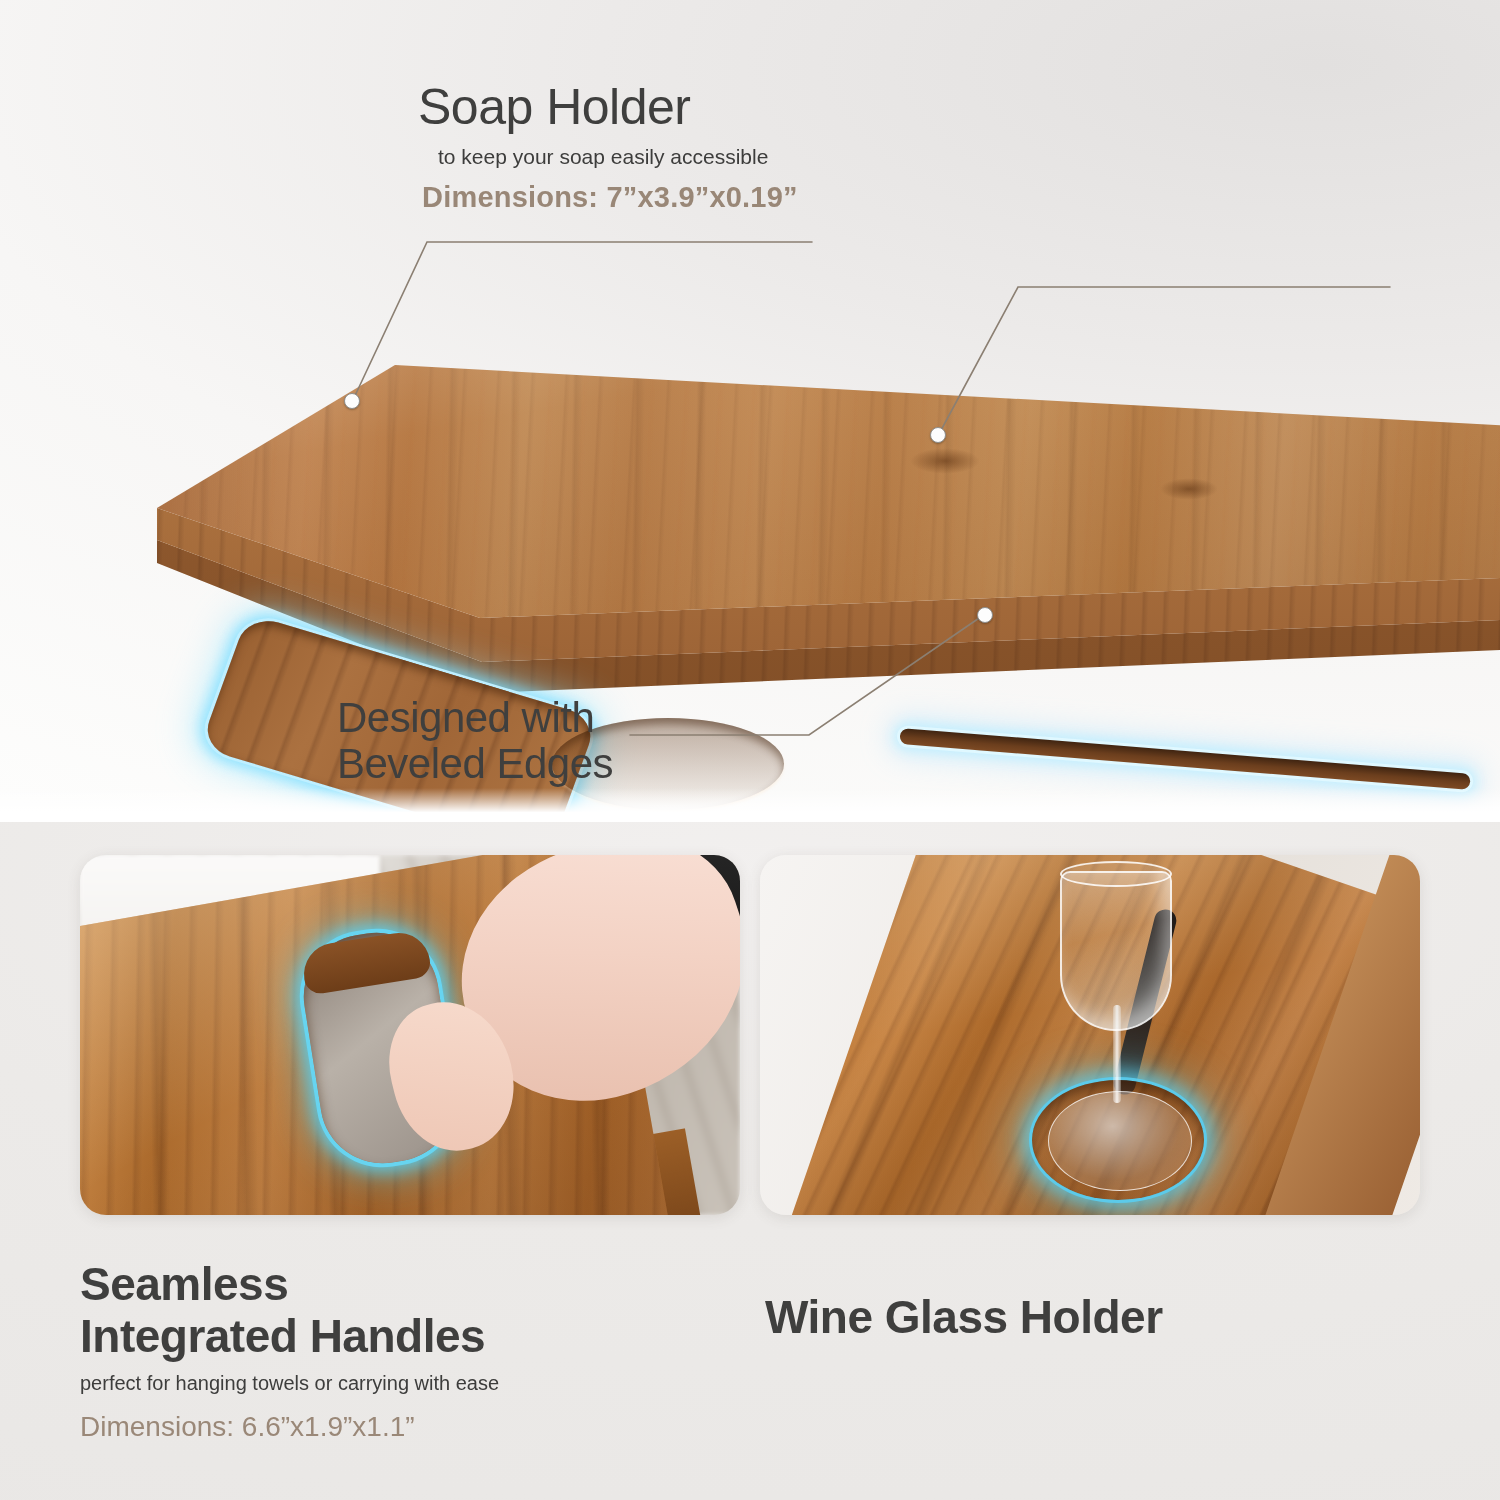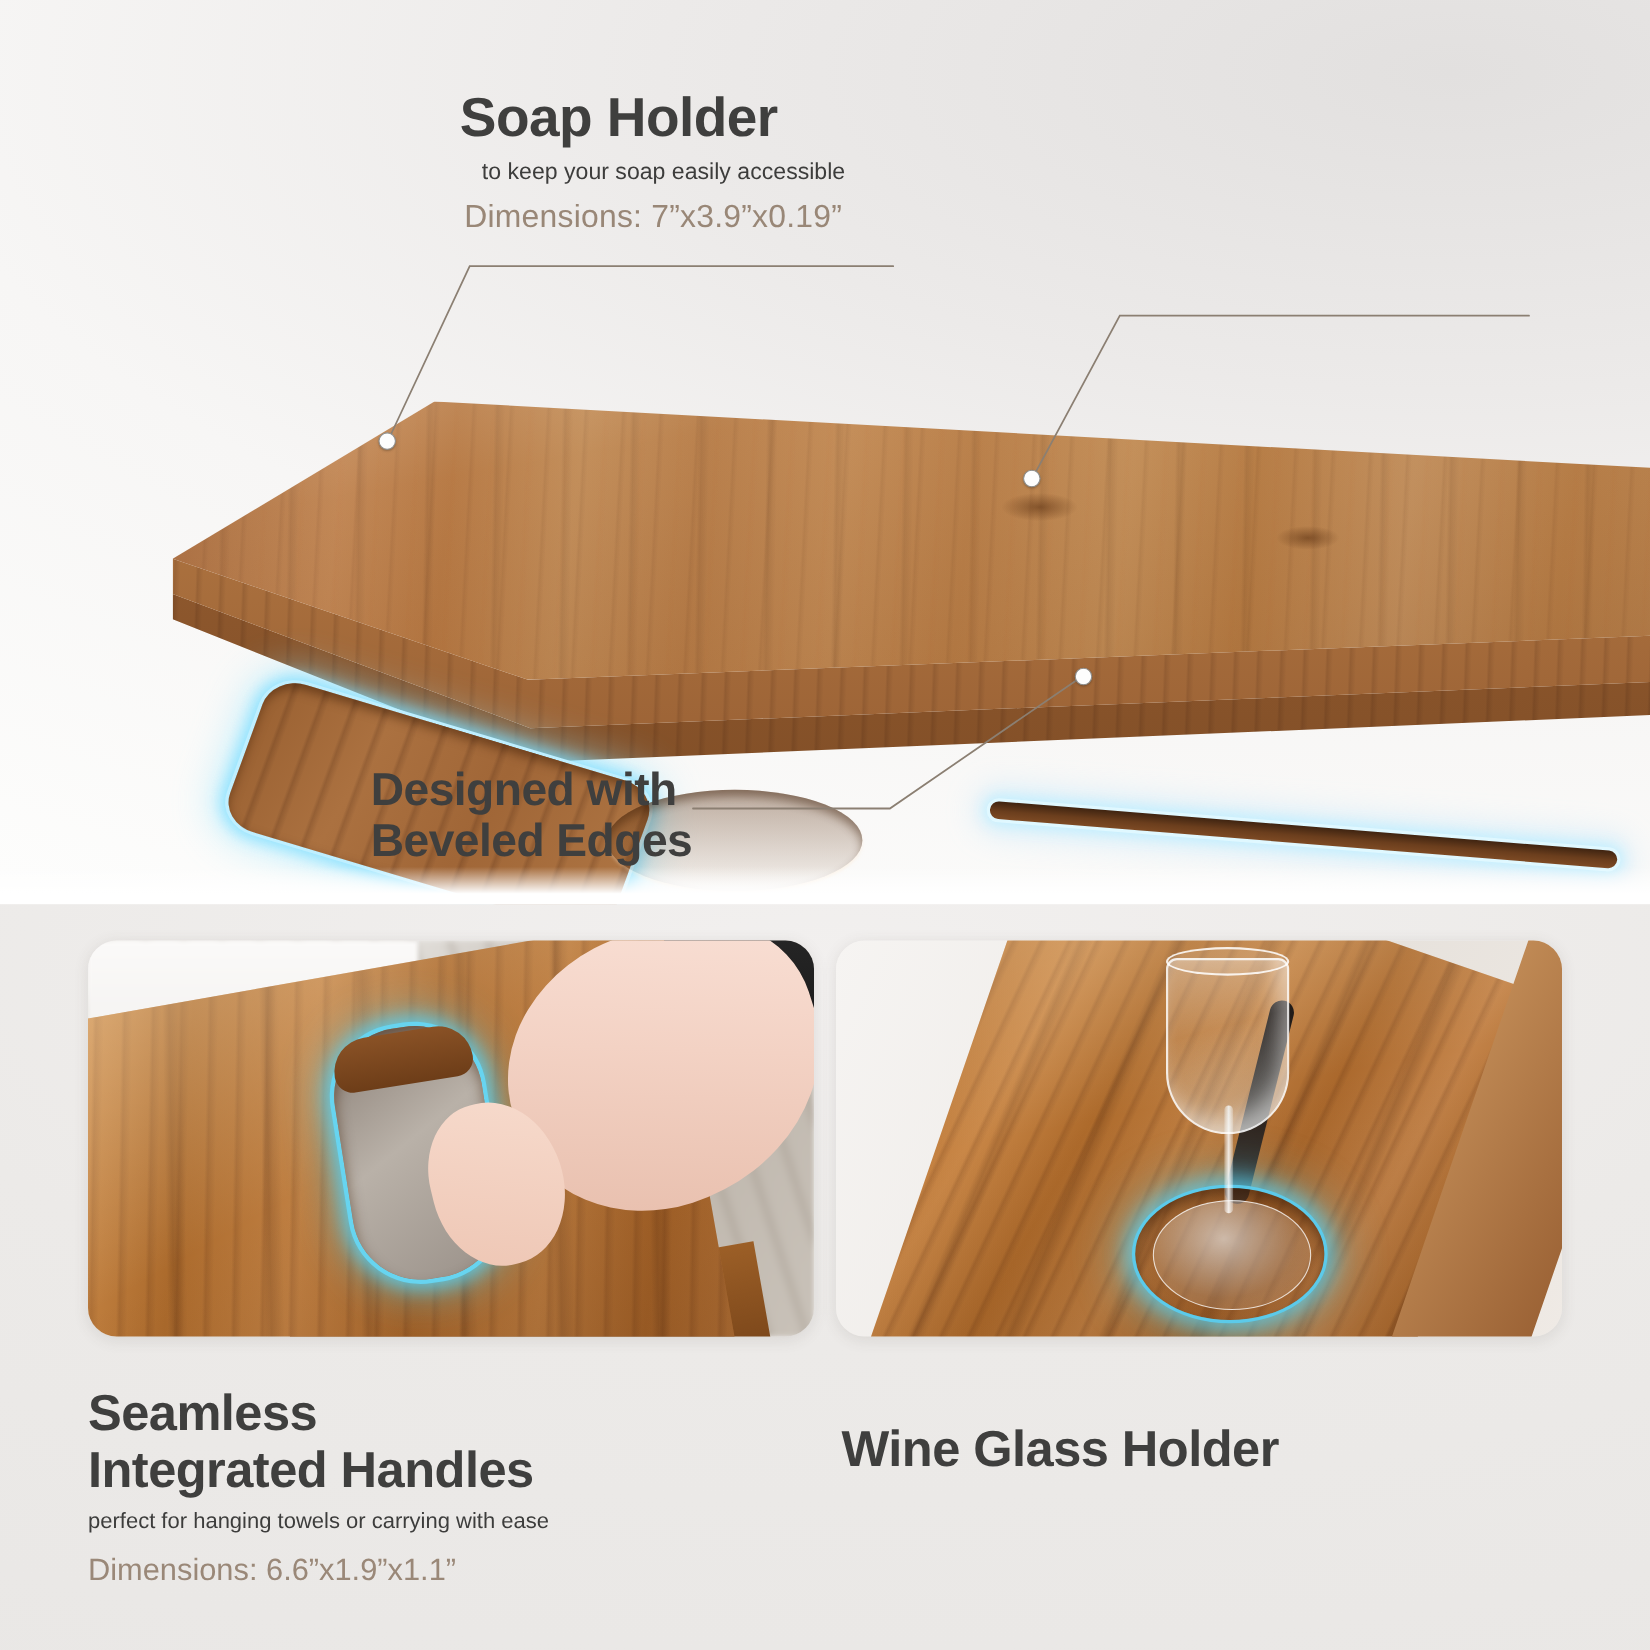--- a/index.html
+++ b/index.html
@@ -20,25 +20,25 @@
     overflow:hidden;
   }
   #top-panel:after{
     content:""; position:absolute; left:0; right:0; bottom:0; height:34px;
     background:linear-gradient(to bottom, rgba(255,255,255,0) 0%, #ffffff 72%);
   }
 
   
   .label-block { position:absolute; }
   .lb-title {
-    font-size:50px; font-weight:700; color:#3f3f3e; line-height:1.1;
+    font-size:50px; font-weight:400; color:#3f3f3e; line-height:1.1;
     letter-spacing:-0.5px; white-space:pre-line;
   }
   .lb-sub { font-size:21px; color:#3d3d3c; margin-top:10px; font-weight:400; }
-  .lb-dim { font-size:29px; color:#998777; margin-top:12px; font-weight:400; letter-spacing:0.2px;}
+  .lb-dim { font-size:29px; color:#998777; margin-top:12px; font-weight:700; letter-spacing:0.2px;}
 
   #soap-label { left:418px; top:80px; }
   #soap-label .lb-sub{ margin-left:20px; }
   #soap-label .lb-dim{ margin-left:4px; }
   #phone-label { left:1008px; top:78px; }
 
   #bevel-label { position:absolute; left:337px; top:695px; }
   #bevel-label .lb-title{ font-size:42px; }
 
   

